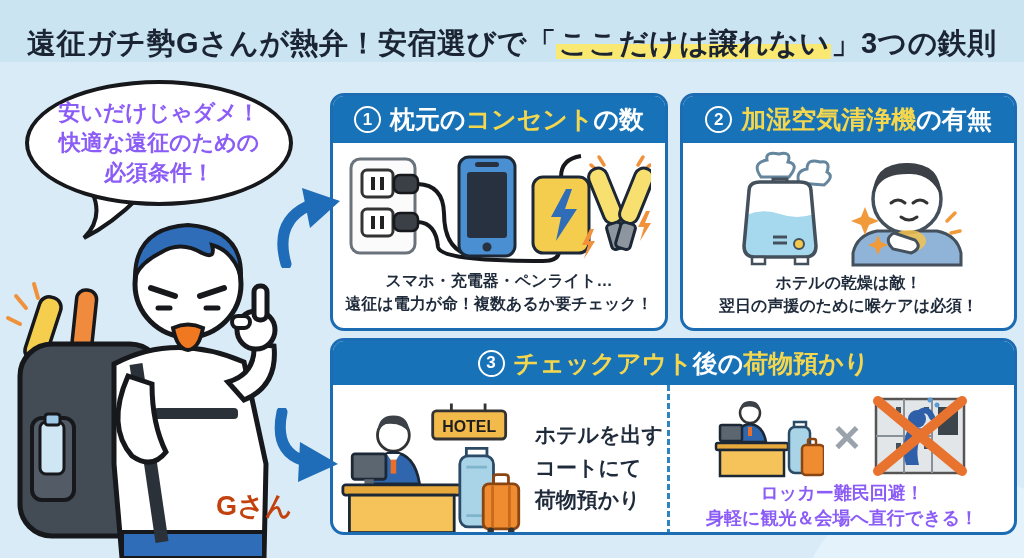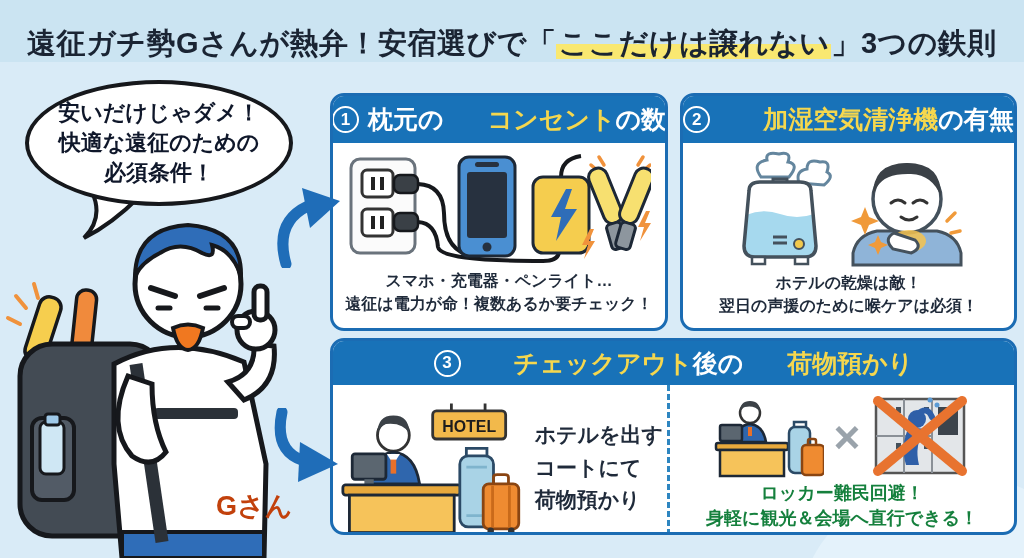--- a/index.html
+++ b/index.html
@@ -13,53 +13,53 @@
   .top-strip { position:absolute; left:0; top:0; width:1024px; height:8px; background:#1d2b49; }
   .header-band { position:absolute; left:0; top:0; width:1024px; height:62px; background:#cbe4f2;
     display:flex; align-items:center; justify-content:center; padding-top:25px; }
   .header-title { font-size:29px; font-weight:800; color:#1a2433; letter-spacing:0.5px; white-space:nowrap; }
   .hl { background:linear-gradient(transparent 52%, #f9e871 52%); padding:0 2px; }
 
   
   .bubble { position:absolute; left:25px; top:80px; width:268px; height:126px; background:#ffffff;
     border:4px solid #16181c; border-radius:50%; display:flex; flex-direction:column;
     align-items:center; justify-content:center; z-index:3; }
-  .bubble div { font-size:22px; font-weight:800; color:#0f172a; line-height:1.35; white-space:nowrap; }
+  .bubble div { font-size:22px; font-weight:800; color:#8b5cf6; line-height:1.35; white-space:nowrap; }
   .bubble-tail { position:absolute; left:82px; top:192px; z-index:2; }
 
   .g-label { position:absolute; left:216px; top:488px; font-size:27px; font-weight:800; color:#c2410c; z-index:4; }
 
   .char-svg { position:absolute; left:2px; top:212px; z-index:1; }
   .arrow-top { position:absolute; left:272px; top:188px; z-index:5; }
   .arrow-bottom { position:absolute; left:272px; top:408px; z-index:5; }
 
   
   .card { position:absolute; background:#ffffff; border:3px solid #1b6cb3; border-radius:14px; overflow:hidden; z-index:2; }
   .card1 { left:330px; top:93px; width:338px; height:238px; }
   .card2 { left:680px; top:93px; width:337px; height:238px; }
   .card3 { left:330px; top:338px; width:687px; height:197px; }
   .card-header { background:#1872b8; display:flex; align-items:center; justify-content:center; gap:9px;
     height:47px; font-size:25px; font-weight:800; color:#ffffff; white-space:nowrap; }
   .card3 .card-header { height:44px; }
   .num-circle { display:inline-flex; align-items:center; justify-content:center; width:27px; height:27px;
     border:2px solid #ffffff; border-radius:50%; font-size:17px; font-weight:800; color:#ffffff; flex:0 0 auto; }
-  .seg-y { color:#f5d74e;margin-left:44px; }
+  .seg-y { color:#f5d74e; }
   .seg-w { color:#ffffff; }
   .card-body { position:relative; }
   .illo-row { display:flex; justify-content:center; padding-top:8px; }
   .caption { text-align:center; font-size:16px; font-weight:800; color:#1f2a3a; line-height:1.45; margin-top:4px; white-space:nowrap; }
 
   
   .c3-body { display:flex; height:150px; }
   .c3-left { width:49.5%; border-right:3px dashed #2e86c1; display:flex; align-items:center; justify-content:center; gap:14px; padding:20px 4px 4px 8px; }
   .c3-left-caption { font-size:21px; font-weight:700; color:#1f2a3a; line-height:1.55; white-space:nowrap; }
   .c3-right { flex:1; display:flex; flex-direction:column; align-items:center; justify-content:flex-start; padding-top:8px; }
   .c3-right-illos { display:flex; align-items:center; justify-content:center; gap:8px; }
   .cross-x { font-size:46px; font-weight:800; color:#9aa3ab; line-height:1; margin:0 2px; }
-  .c3-right-caption { text-align:center; font-size:18px; font-weight:800; color:#15803d; line-height:1.4; white-space:nowrap; }
+  .c3-right-caption { text-align:center; font-size:18px; font-weight:800; color:#8b5cf6; line-height:1.4; white-space:nowrap; }
 </style>
 </head>
 <body>
 
 <div id="app">
 
   <div class="deco-circle"></div>
   <div class="top-strip"></div>
 
   <div class="header-band">

